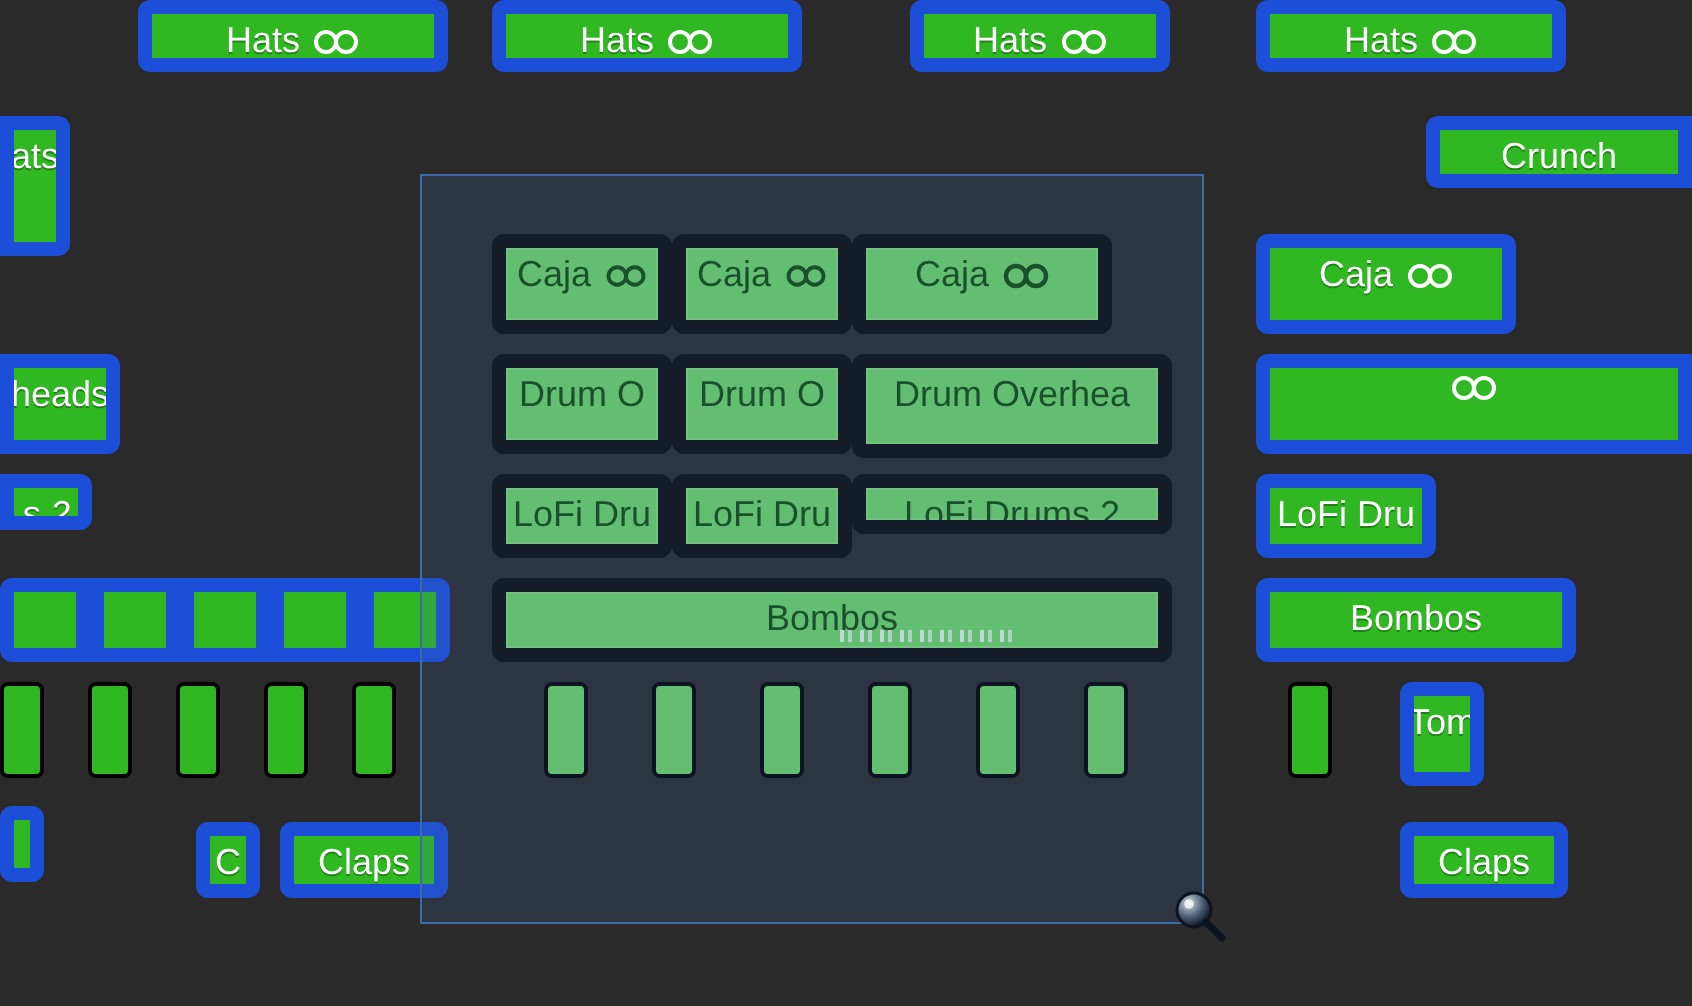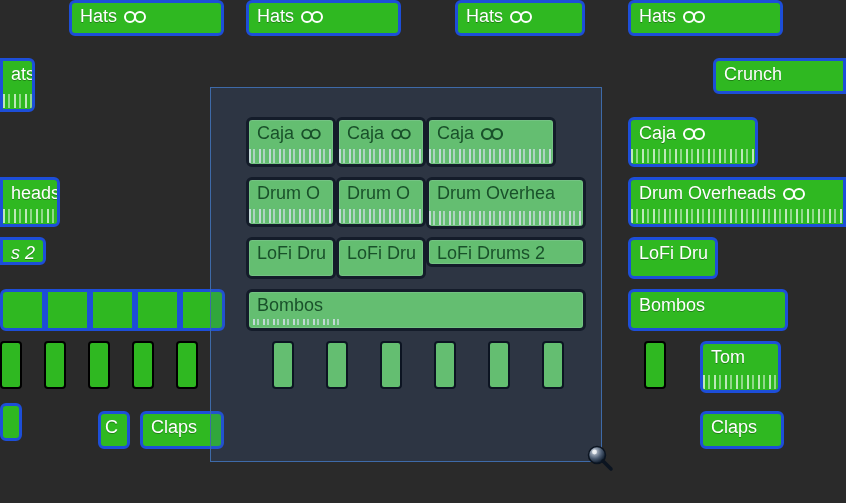--- a/index.html
+++ b/index.html
@@ -11,25 +11,26 @@
     position: relative;
   }
   .timeline {
     position: relative;
     width: 100%;
     height: 100%;
   }
   .region {
     position: absolute;
     background: #2fb821;
-    border: 3px solid #1d4ed8;
+    border: 7px solid #1d4ed8;
     border-radius: 6px;
     overflow: hidden;
     display: flex;
     flex-direction: column;
+    align-items: center;
   }
   .region.sel {
     background: #6ed563;
     border-color: #0a0a0a;
     box-shadow: inset 0 0 0 1px rgba(255,255,255,.15);
   }
   .region-header {
     flex: 0 0 auto;
     padding: 2px 8px 2px 8px;
     color: #fff;
@@ -148,21 +149,21 @@
         <svg width="24" height="16" viewBox="0 0 24 16">
             <g fill="none" stroke="#fff" stroke-width="2">
               <circle cx="7" cy="8" r="5"></circle>
               <circle cx="17" cy="8" r="5"></circle>
             </g>
           </svg>
       </span>
     </div>
   </div>
 
-  <div class="region" style="left:0px; top:58px; width:35px; height:54px; border-top-left-radius:0; border-bottom-left-radius:0;">
+  <div class="region" style="left:0px; top:58px; width:35px; height:70px; border-top-left-radius:0; border-bottom-left-radius:0;">
     <div class="region-header">
       <span>ats</span>
     </div>
     <div class="region-body">
         <div class="wave"></div>
       </div>
   </div>
   <div class="region" style="left:713px; top:58px; width:133px; height:36px; border-top-right-radius:0; border-bottom-right-radius:0;">
     <div class="region-header">
       <span>Crunch</span>
@@ -262,21 +263,20 @@
   <div class="region sel" style="left:426px; top:177px; width:160px; height:52px;">
     <div class="region-header">
       <span>Drum Overhea</span>
     </div>
     <div class="region-body">
         <div class="wave sel"></div>
       </div>
   </div>
   <div class="region" style="left:628px; top:177px; width:218px; height:50px; border-top-right-radius:0; border-bottom-right-radius:0;">
     <div class="region-header">
-      <span>Drum Overheads</span>
       <span class="loop-icon">
         <svg width="24" height="16" viewBox="0 0 24 16">
             <g fill="none" stroke="#fff" stroke-width="2">
               <circle cx="7" cy="8" r="5"></circle>
               <circle cx="17" cy="8" r="5"></circle>
             </g>
           </svg>
       </span>
     </div>
     <div class="region-body">
@@ -340,21 +340,21 @@
 
   <div class="slice sel" style="left:272px; top:341px; width:22px; height:48px;"></div>
   <div class="slice sel" style="left:326px; top:341px; width:22px; height:48px;"></div>
   <div class="slice sel" style="left:380px; top:341px; width:22px; height:48px;"></div>
   <div class="slice sel" style="left:434px; top:341px; width:22px; height:48px;"></div>
   <div class="slice sel" style="left:488px; top:341px; width:22px; height:48px;"></div>
   <div class="slice sel" style="left:542px; top:341px; width:22px; height:48px;"></div>
 
   <div class="slice" style="left:644px; top:341px; width:22px; height:48px;"></div>
 
-  <div class="region" style="left:700px; top:341px; width:81px; height:52px;">
+  <div class="region" style="left:700px; top:341px; width:42px; height:52px;">
     <div class="region-header">
       <span>Tom</span>
     </div>
     <div class="region-body">
         <div class="wave"></div>
       </div>
   </div>
 
   <div class="region" style="left:0px; top:403px; width:22px; height:38px; border-radius:6px;"></div>
   <div class="region" style="left:98px; top:411px; width:32px; height:38px;">

